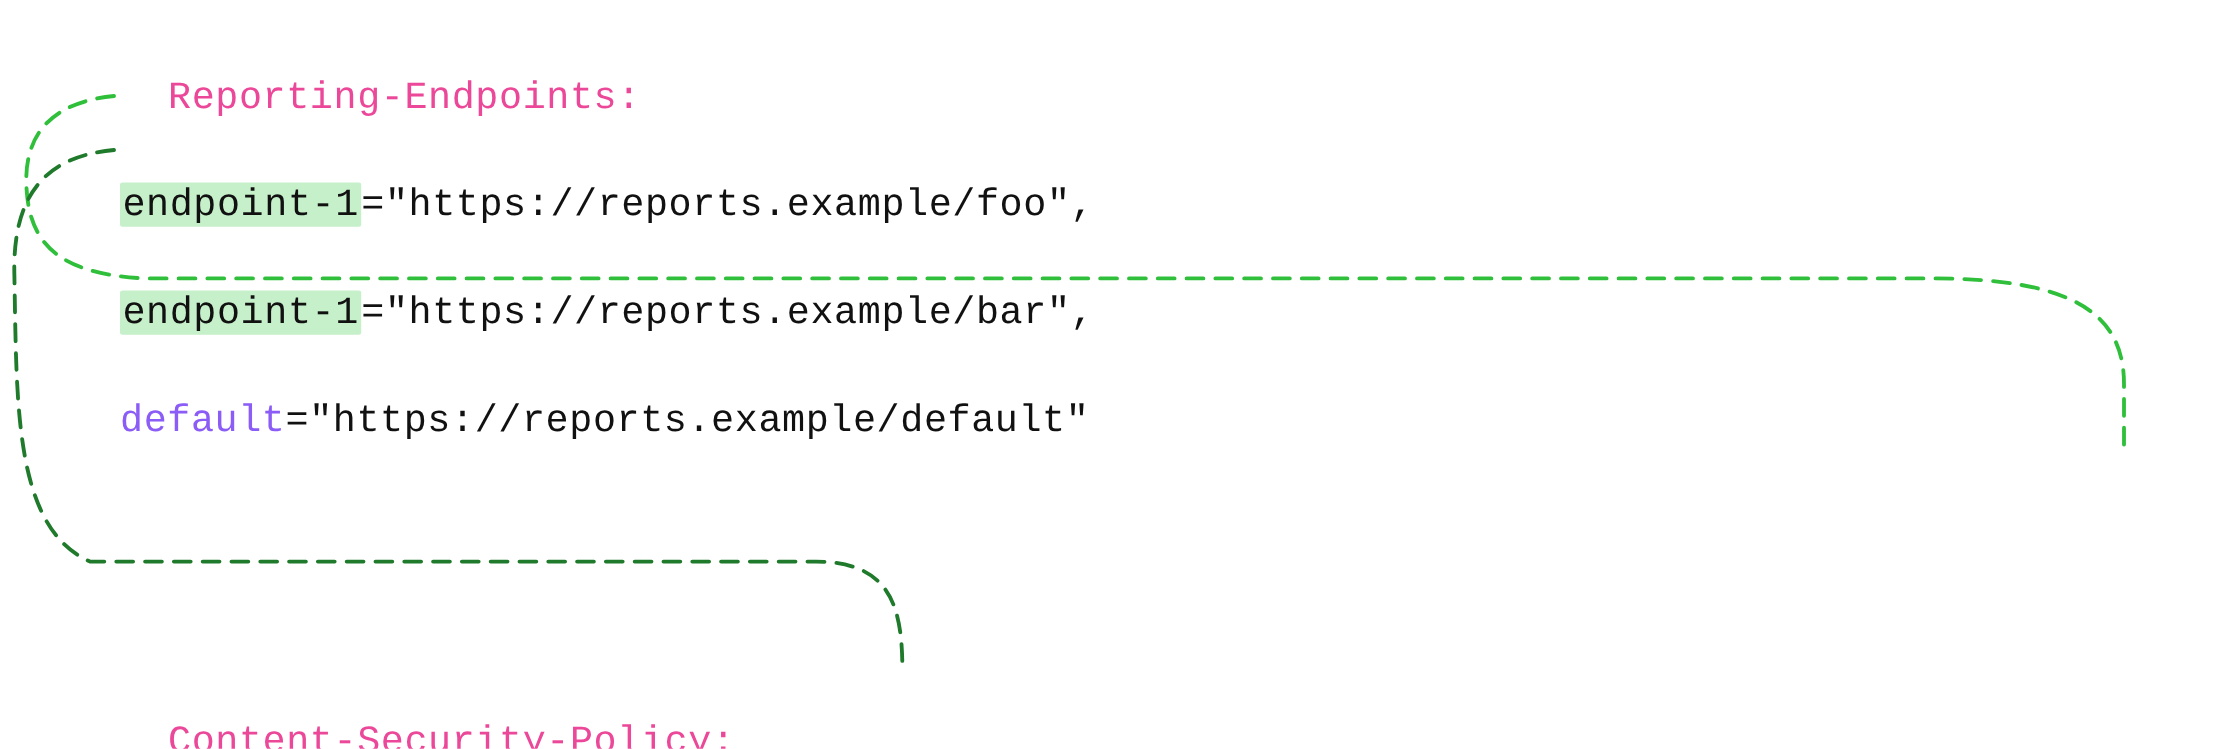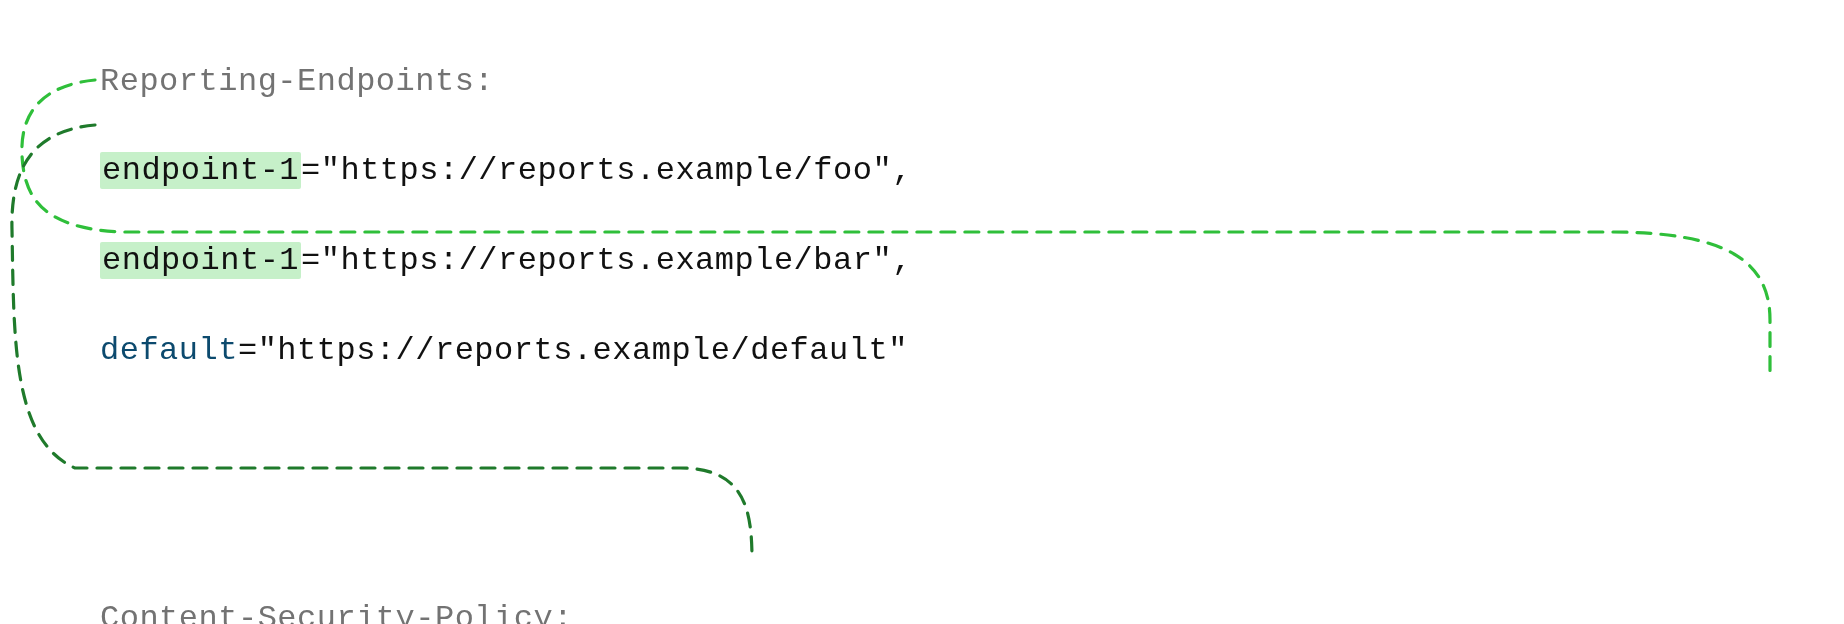--- a/index.html
+++ b/index.html
@@ -20,28 +20,28 @@
     height: 624px;
   }
   .code {
     position: absolute;
     left: 100px;
     top: 15px;
     white-space: pre;
     letter-spacing: 0.5px;
   }
   .line { display: block; }
-  .header { color: #737373; }
+  .header { color: #ec4899; margin-left: 40px; }
   .hl {
     background: #c6f0c9;
     border-radius: 2px;
     padding: 0 2px;
     text-align: right;
   }
-  .muted { color: #0c4a6e; }
+  .muted { color: #8b5cf6; }
   svg.connectors {
     position: absolute;
     left: 0;
     top: 0;
     width: 1844px;
     height: 624px;
     pointer-events: none;
   }
 </style>
 </head>

